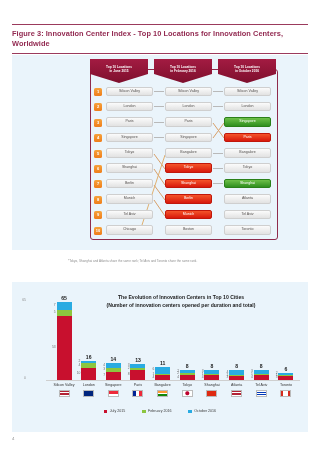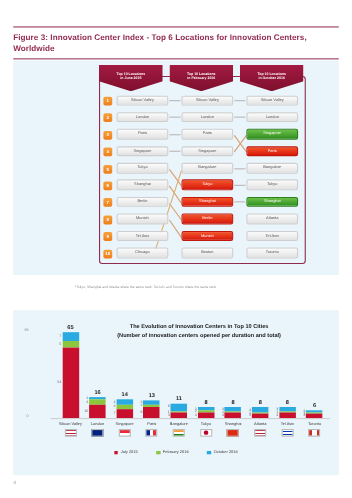--- a/index.html
+++ b/index.html
@@ -172,21 +172,21 @@
     position:absolute;left:12px;top:436px;font-size:4.4px;color:#8f8f8f;
   }
 </style>
 </head>
 <body>
 
 <div class="page">
 
   <div class="fig-head">
     <div class="fig-rule"></div>
-    <div class="fig-title">Figure 3: Innovation Center Index - Top 6 Locations for Innovation Centers, Worldwide</div>
+    <div class="fig-title">Figure 3: Innovation Center Index - Top 10 Locations for Innovation Centers, Worldwide</div>
     <div class="fig-rule"></div>
   </div>
 
   <div class="panel">
     <div class="panel-inner">
 
       <div class="bracket"></div>
 
       <div class="ribbons">
         <div class="ribbon r1">

